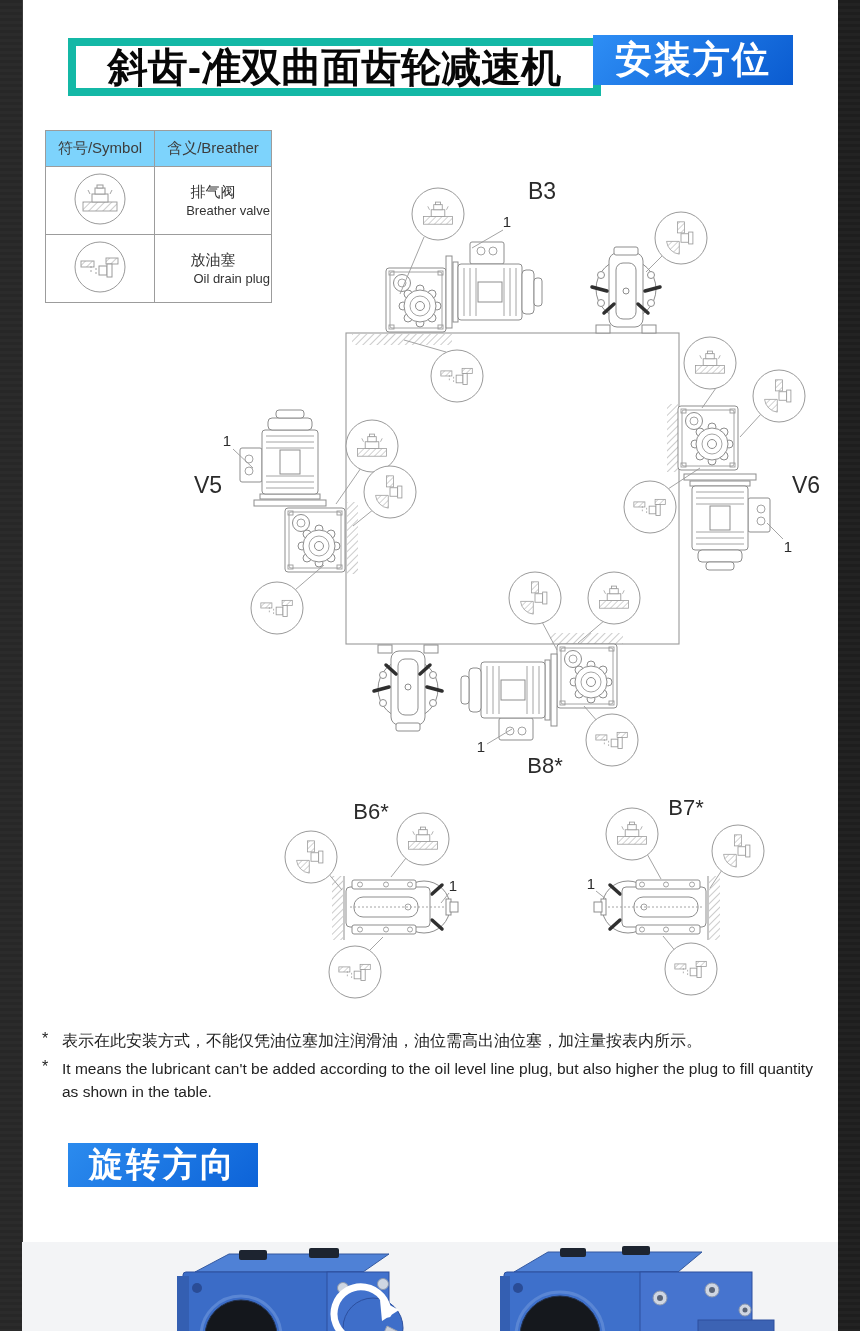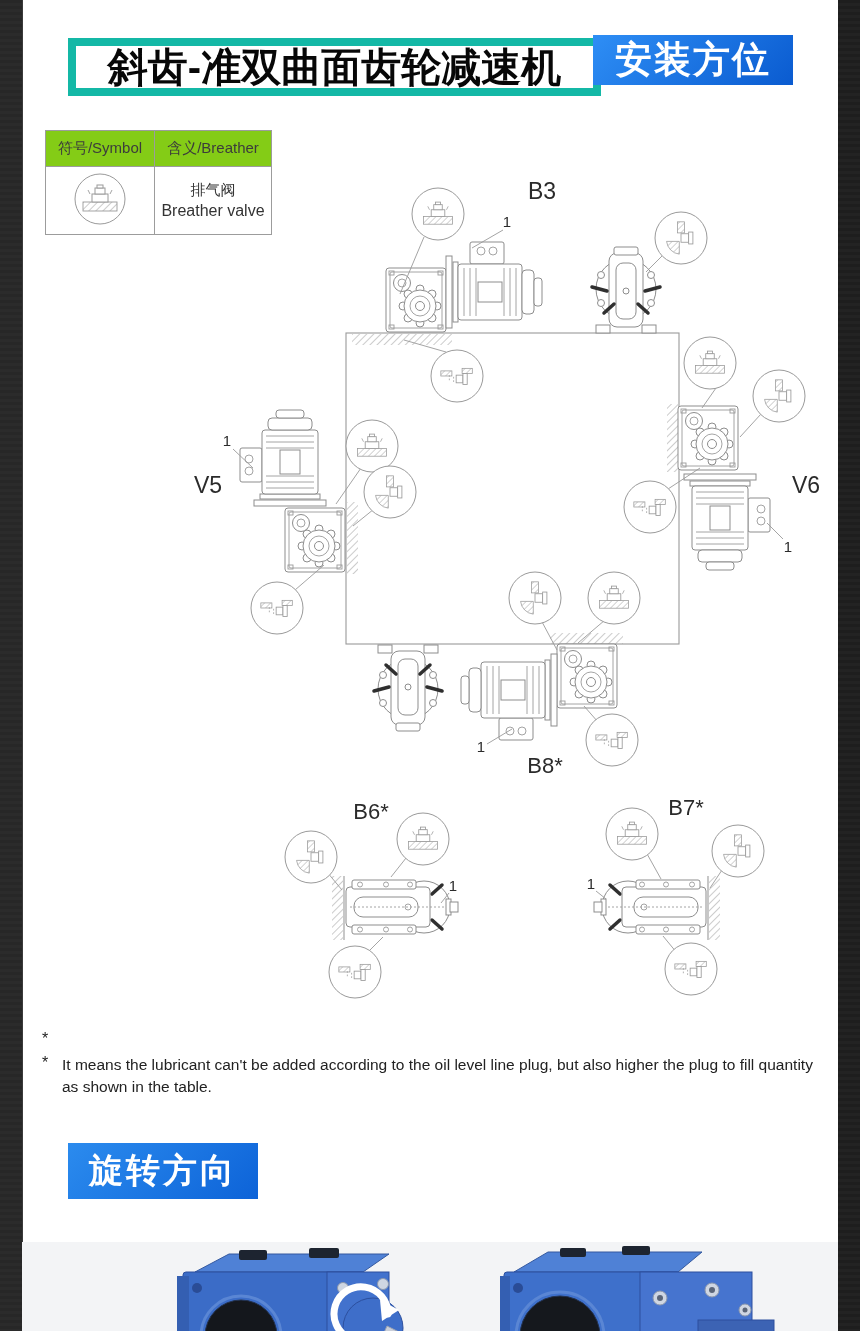--- a/index.html
+++ b/index.html
@@ -13,46 +13,46 @@
   .title-box{position:absolute;left:68px;top:38px;width:517px;height:42px;border:8px solid #14b8a6;
              background:#fff;display:flex;align-items:center;justify-content:center;
              font-size:40px;font-weight:900;color:#070707;letter-spacing:0px;white-space:nowrap;}
   .title-tag{position:absolute;left:593px;top:35px;width:200px;height:50px;
              background:linear-gradient(135deg,#2e8ef5 0%,#0a5bd0 100%);
              display:flex;align-items:center;justify-content:center;
              font-size:37px;font-weight:800;color:#ffffff;letter-spacing:2px;white-space:nowrap;}
   
   table.legend{position:absolute;left:45px;top:130px;border-collapse:collapse;background:#fff;}
   table.legend th,table.legend td{border:1px solid #9c9c9c;text-align:center;vertical-align:middle;}
-  table.legend th{width:106px;height:33px;background:#84cc16;font-size:15px;font-weight:400;color:#3c3c3c;}
+  table.legend th{width:106px;height:33px;background:#7dd3fc;font-size:15px;font-weight:400;color:#3c3c3c;}
   table.legend th+th{width:114px;}
   table.legend td{height:65px;margin-top:10px;}
   .cn{font-size:15px;color:#333;line-height:1.35;}
-  .en{font-size:16px;color:#333;line-height:1.35;}
+  .en{font-size:13px;color:#333;line-height:1.35;text-align:right;}
   
   .ln{stroke:#8d8d8d;stroke-width:1;fill:#ffffff;}
   .lnw{stroke:#9a9a9a;stroke-width:1;fill:#ffffff;}
   .ln2{stroke:#9a9a9a;stroke-width:0.9;fill:none;}
   .ln3{stroke:#9a9a9a;stroke-width:1.1;fill:none;}
   .hat{fill:url(#hatch);stroke:#9a9a9a;stroke-width:0.9;}
   .hat2{fill:url(#hatch);stroke:none;}
   .dash2{stroke:#9a9a9a;stroke-width:0.9;stroke-dasharray:2 2;fill:none;}
   .wdg{stroke:#2f2f2f;stroke-width:3.5;fill:none;stroke-linecap:round;}
   .lbl{font-size:23px;fill:#2b2b2b;font-weight:500;}
   .lbl-s{font-size:22px;fill:#2b2b2b;font-weight:500;}
   .one{font-size:15px;fill:#2b2b2b;}
   svg text{font-family:"Liberation Sans","DejaVu Sans",sans-serif;}
   
   .notes{position:absolute;left:42px;top:1030px;width:782px;color:#222;}
   .note-row{display:flex;margin-bottom:6px;}
   .note-marker{width:20px;font-size:16px;flex:none;}
   .note-cn{font-size:16px;line-height:1.4;}
   .note-en{font-size:15.5px;line-height:1.45;}
   
-  .rot-banner{position:absolute;left:68px;top:1143px;width:190px;height:56px;
+  .rot-banner{position:absolute;left:68px;top:1143px;width:190px;height:44px;
               background:linear-gradient(135deg,#2b8bee 0%,#0d63d8 100%);
               display:flex;align-items:center;justify-content:center;
               font-size:34px;font-weight:800;color:#fff;letter-spacing:3px;white-space:nowrap;}
   
   .photo-strip{position:absolute;left:22px;top:1242px;width:816px;height:89px;background:#f3f4f6;overflow:hidden;}
 </style>
 </head>
 <body>
 
 <div class="page">
@@ -195,20 +195,30 @@
     <tr>
       <td><svg width="52" height="52" viewBox="-26 -26 52 52">
               <circle r="25" class="lnw"></circle>
               <use href="#icoB"></use>
             </svg></td>
       <td>
         <div class="cn">排气阀</div>
         <div class="en">Breather valve</div>
       </td>
     </tr>
+    <tr>
+      <td><svg width="52" height="52" viewBox="-26 -26 52 52">
+              <circle r="25" class="lnw"></circle>
+              <use href="#icoD"></use>
+            </svg></td>
+      <td>
+        <div class="cn">放油塞</div>
+        <div class="en">Oil drain plug</div>
+      </td>
+    </tr>
   </tbody>
     </table>
 
   <svg style="position:absolute;left:0;top:140px" width="860" height="880" viewBox="0 140 860 880">
 
     <rect x="346" y="333" width="333" height="311" class="ln3"></rect>
     <rect x="352" y="334" width="100" height="11" class="hat2"></rect>
     <rect x="667" y="404" width="11" height="68" class="hat2"></rect>
     <rect x="347" y="502" width="11" height="72" class="hat2"></rect>
     <rect x="550" y="633" width="73" height="11" class="hat2"></rect>
@@ -298,20 +308,21 @@
       <use href="#coL" transform="translate(738,851)"></use>
       <use href="#coD" transform="translate(691,969)"></use>
       <text x="686" y="815" text-anchor="middle" class="lbl-s">B7*</text>
       <text x="591" y="889" text-anchor="middle" class="one">1</text>
     </g>
   </svg>
 
   <div class="notes">
     <div class="note-row">
       <div class="note-marker">*</div>
+      <div class="note-cn">表示在此安装方式，不能仅凭油位塞加注润滑油，油位需高出油位塞，加注量按表内所示。</div>
     </div>
     <div class="note-row">
       <div class="note-marker">*</div>
       <div class="note-en">It means the lubricant can't be added according to the oil level line plug, but also higher the plug to fill quantity as shown in the table.</div>
     </div>
   </div>
 
   <div class="rot-banner">旋转方向</div>
 
   <div class="photo-strip">

